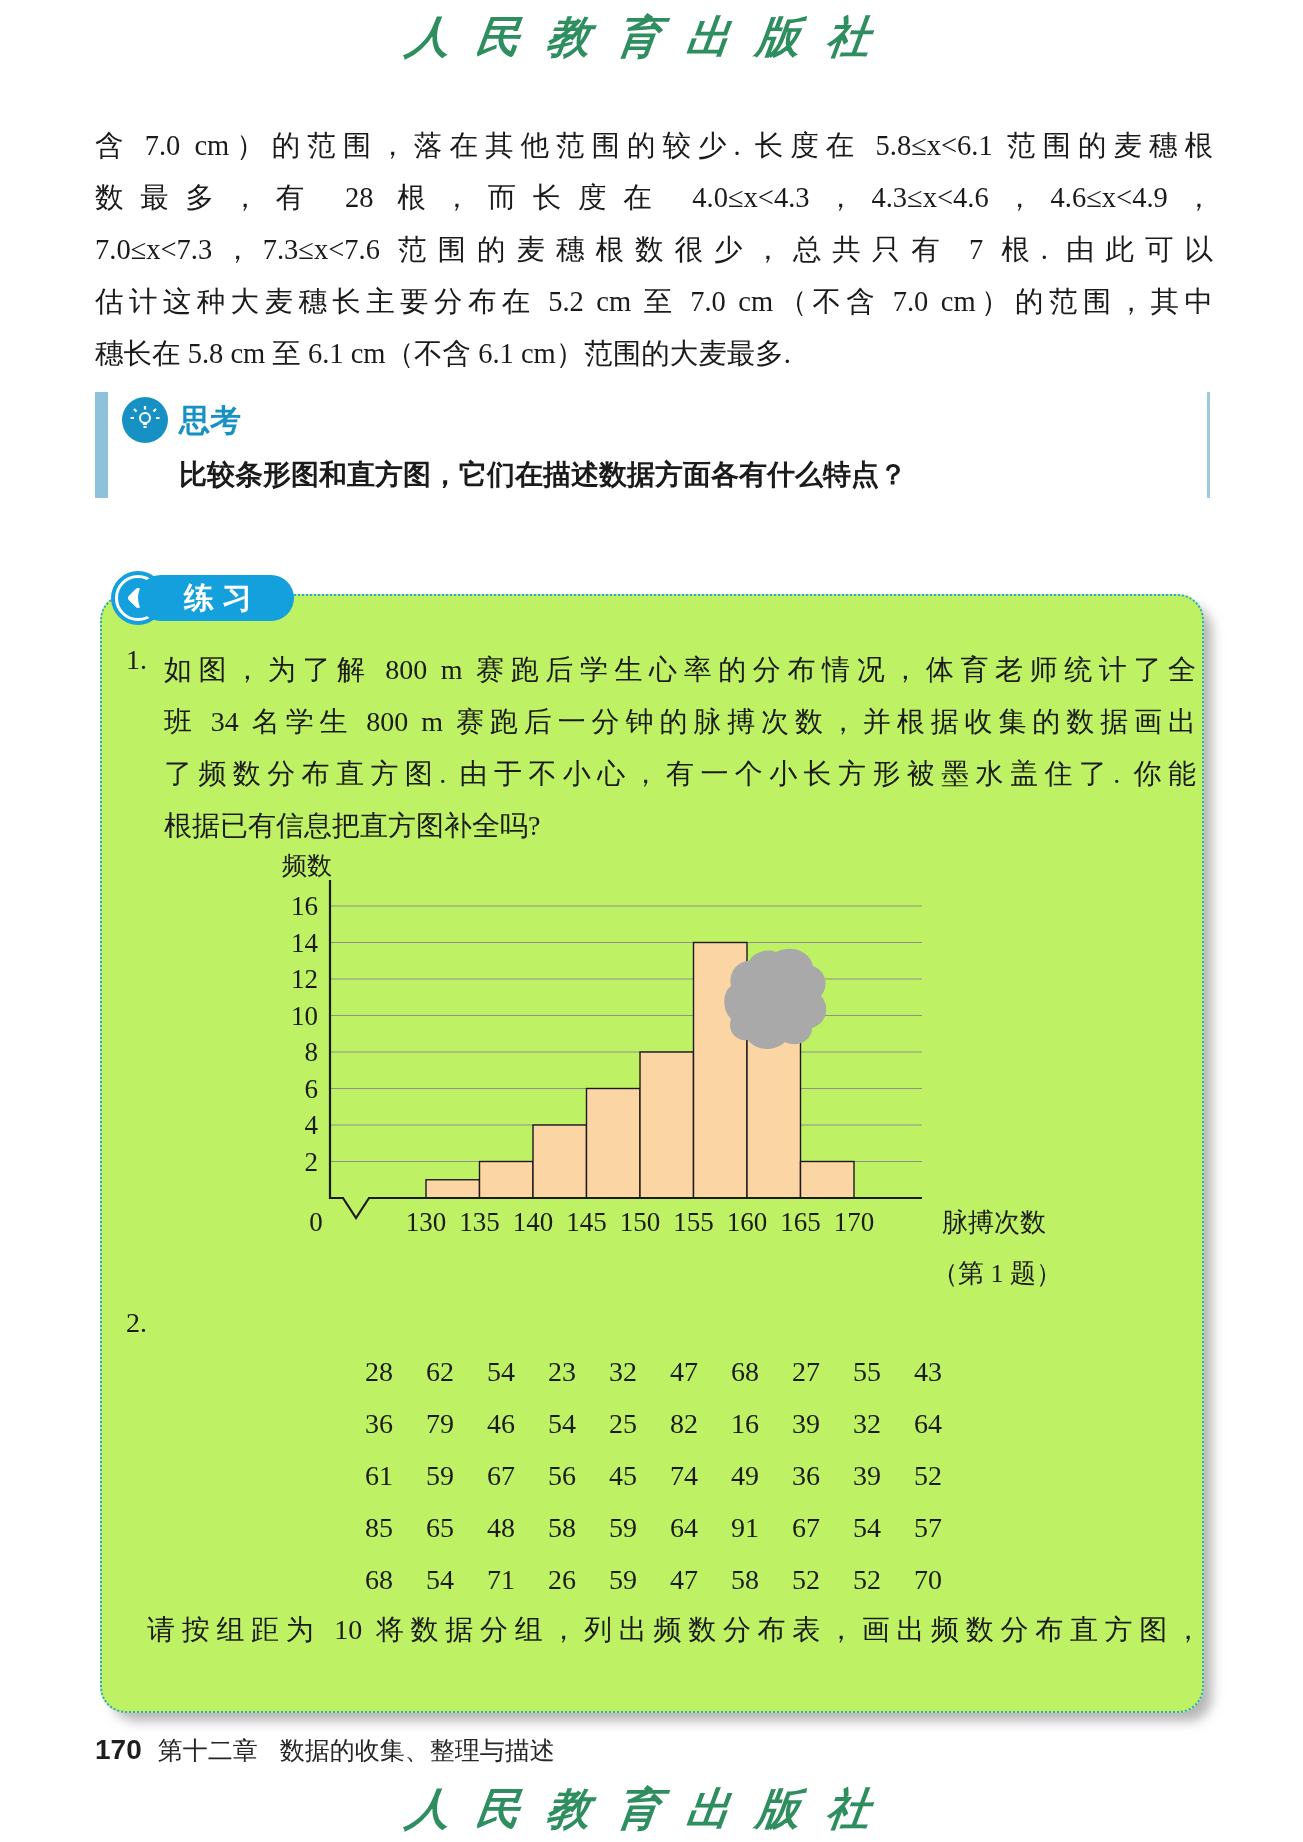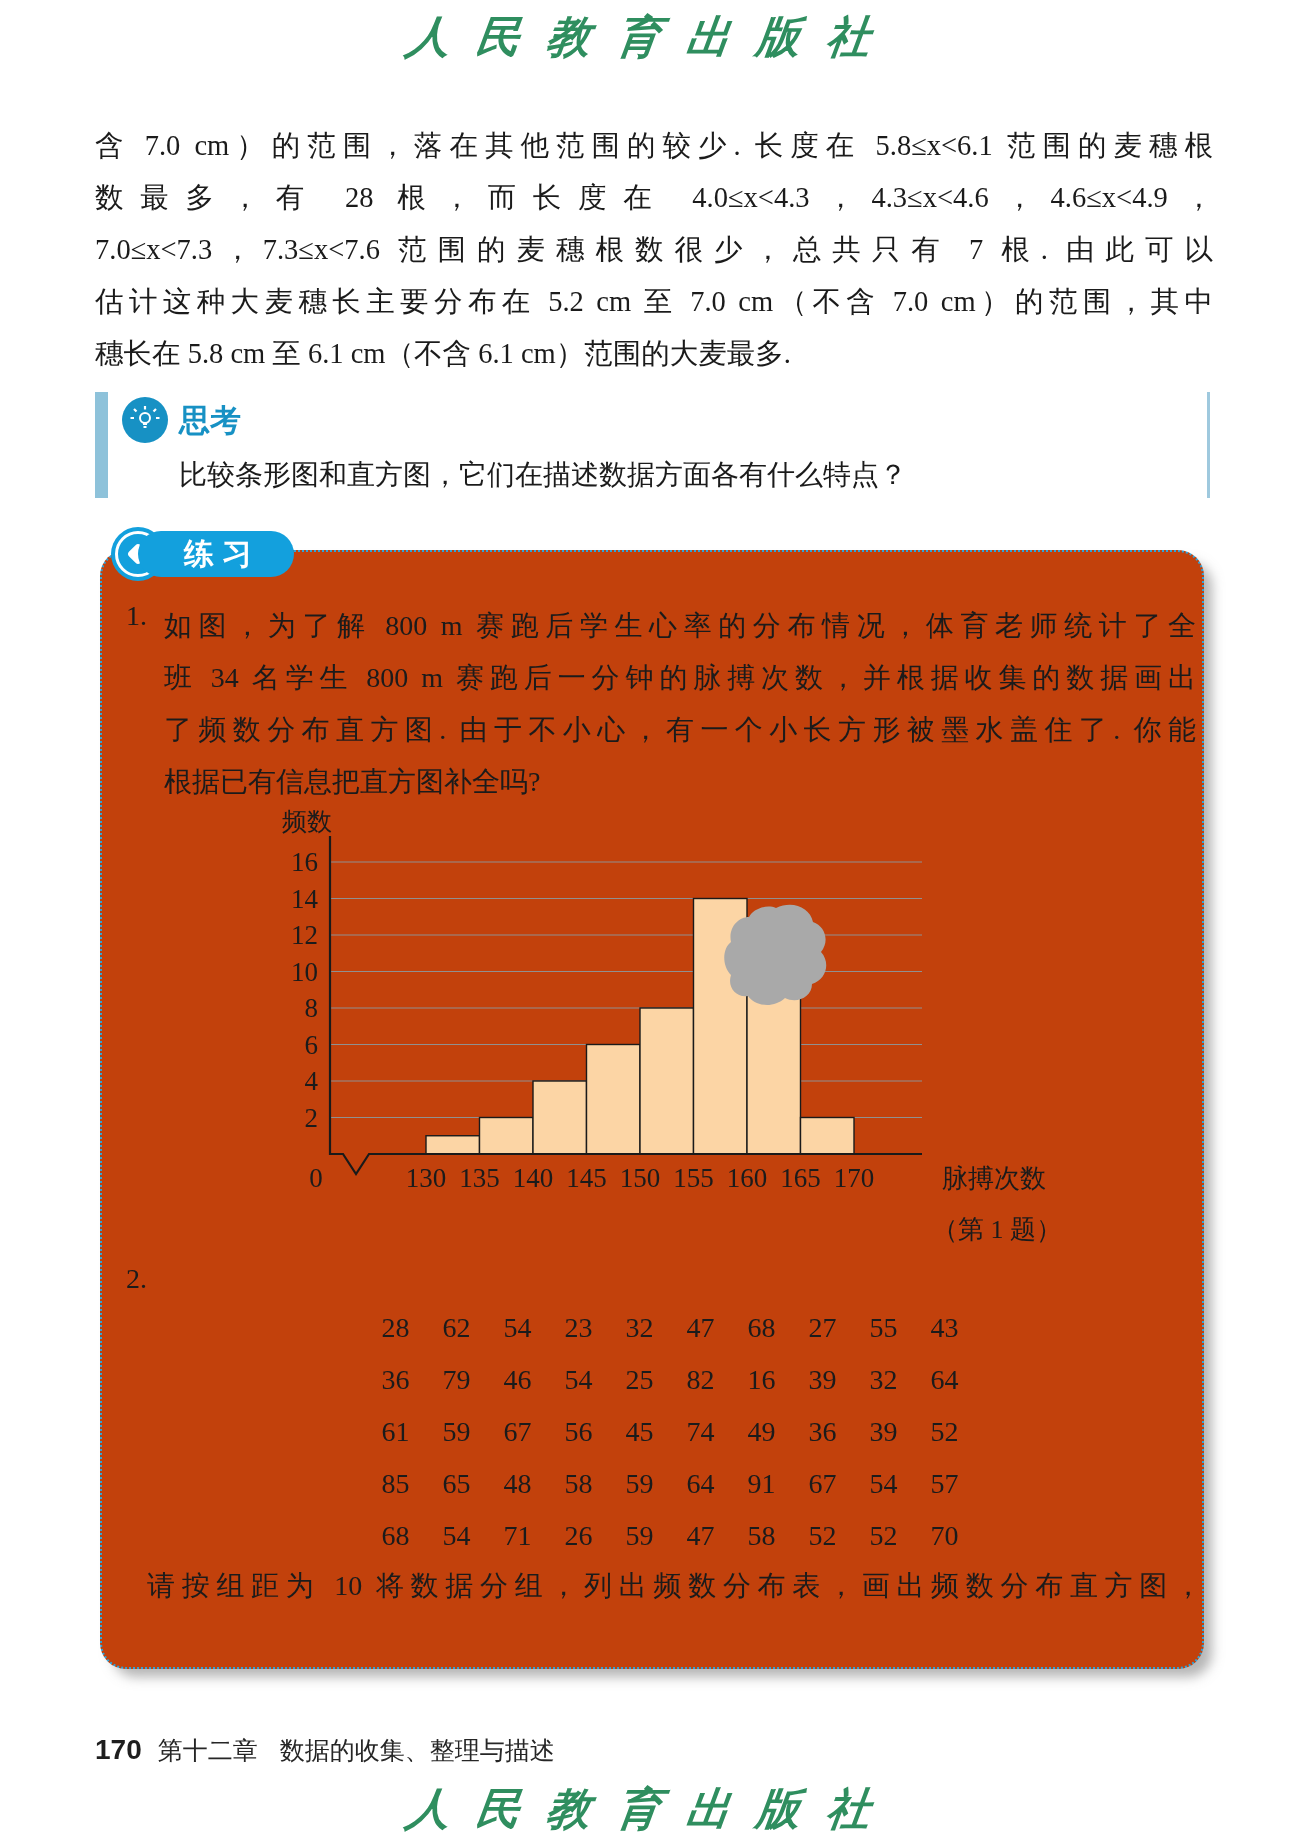--- a/index.html
+++ b/index.html
@@ -16,42 +16,42 @@
   
   .intro{position:absolute;left:95px;top:120px;width:1118px;font-size:28.5px;line-height:52px;}
   .jline{text-align:justify;text-align-last:justify;}
 
   
   .think{position:absolute;left:95px;top:392px;width:1112px;height:106px;border-right:3px solid #9fc9de;}
   .think-bar{position:absolute;left:0;top:0;width:13px;height:106px;background:#8ec2da;}
   .think-icon{position:absolute;left:26px;top:4px;}
   .think-title{position:absolute;left:84px;top:8px;font-size:31px;font-weight:bold;color:#1791c4;
                font-family:Liberation Mono, monospace;}
-  .think-text{position:absolute;left:84px;top:64px;font-size:28px;white-space:nowrap;}
-
-  
-  .exbox{position:absolute;left:100px;top:550px;width:1100px;height:1115px;
-         border:2.5px dotted #2fa3da;border-radius:26px;background:#c2410c;
+  .think-text{position:absolute;left:84px;top:64px;font-size:28px;white-space:nowrap;font-weight:bold;}
+
+  
+  .exbox{position:absolute;left:100px;top:594px;width:1100px;height:1115px;
+         border:2.5px dotted #2fa3da;border-radius:26px;background:#bef264;
          box-shadow:10px 10px 12px -2px rgba(110,110,110,.5);}
   .badge{position:absolute;left:8px;top:-26px;width:230px;height:56px;}
   .badge-pill{position:absolute;left:28px;top:5px;height:46px;line-height:46px;background:#13a0dd;
               color:#fff;border-radius:23px;padding:0 34px 0 46px;font-size:30px;font-weight:bold;
               letter-spacing:8px;font-family:"Liberation Sans","DejaVu Sans",sans-serif;}
   .badge-icon{position:absolute;left:0;top:0;}
 
   .qnum{position:absolute;font-size:28px;}
   .q1-num{left:24px;top:48px;}
   .q1-lines{position:absolute;left:62px;top:48px;width:1032px;font-size:28px;line-height:52px;}
   .chartwrap{position:absolute;left:150px;top:238px;width:810px;height:420px;}
   svg text{font-family:"Liberation Serif","DejaVu Serif",serif;}
   .caption{position:absolute;left:150px;top:660px;width:810px;text-align:right;font-size:26px;}
   .q2-num{left:24px;top:711px;}
   .q2-intro{position:absolute;left:62px;top:711px;font-size:28px;white-space:nowrap;}
   .tomato{position:absolute;left:263px;top:760px;display:grid;
-          grid-template-columns:repeat(10,61px);grid-auto-rows:52px;font-size:28px;text-align:center;}
+          grid-template-columns:repeat(10,61px);grid-auto-rows:52px;font-size:28px;}
   .outro{position:absolute;left:45px;width:1055px;font-size:28px;line-height:52px;}
   .outro.l1{top:1008px;}
   .outro.l2{top:1058px;}
 
   
   .footer{position:absolute;left:95px;top:1734px;display:flex;align-items:baseline;font-size:25px;color:#262626;}
   .pgnum{font-family:"Liberation Sans","DejaVu Sans",sans-serif;font-weight:bold;font-size:28px;margin-right:16px;color:#1e1e1e;}
   .chap{margin-right:22px;}
 </style>
 </head>

